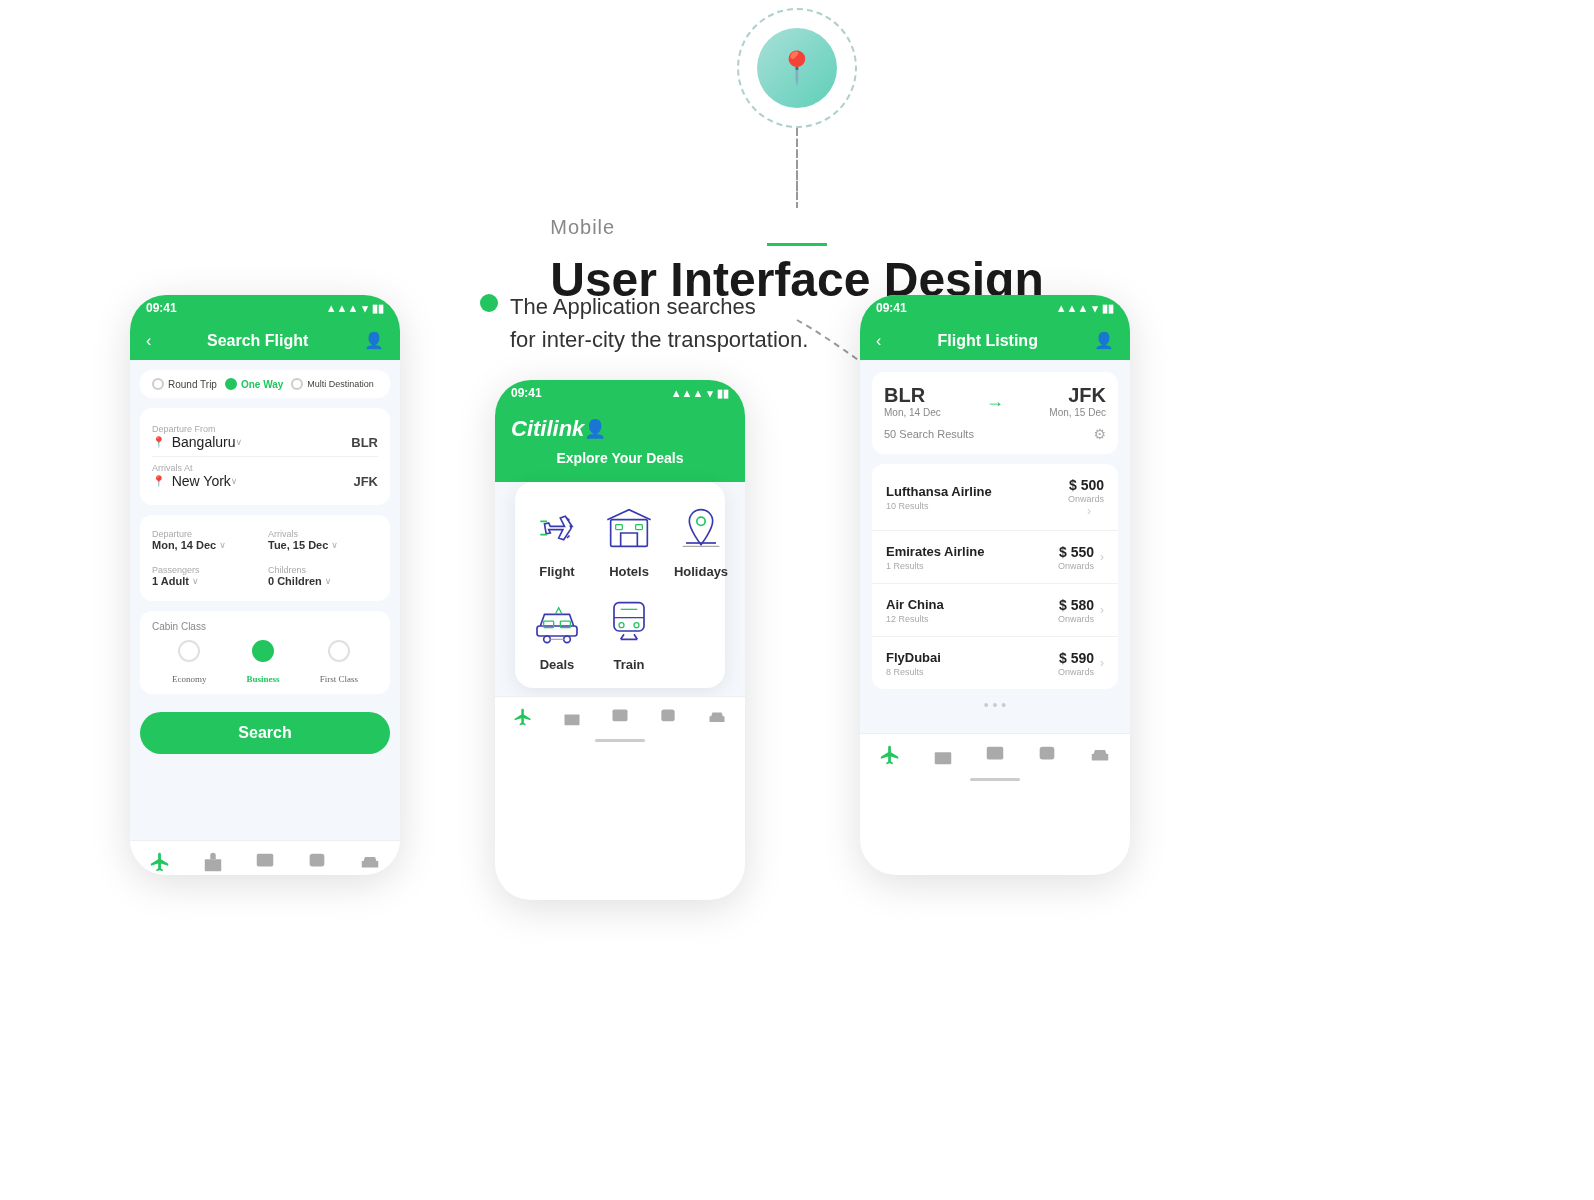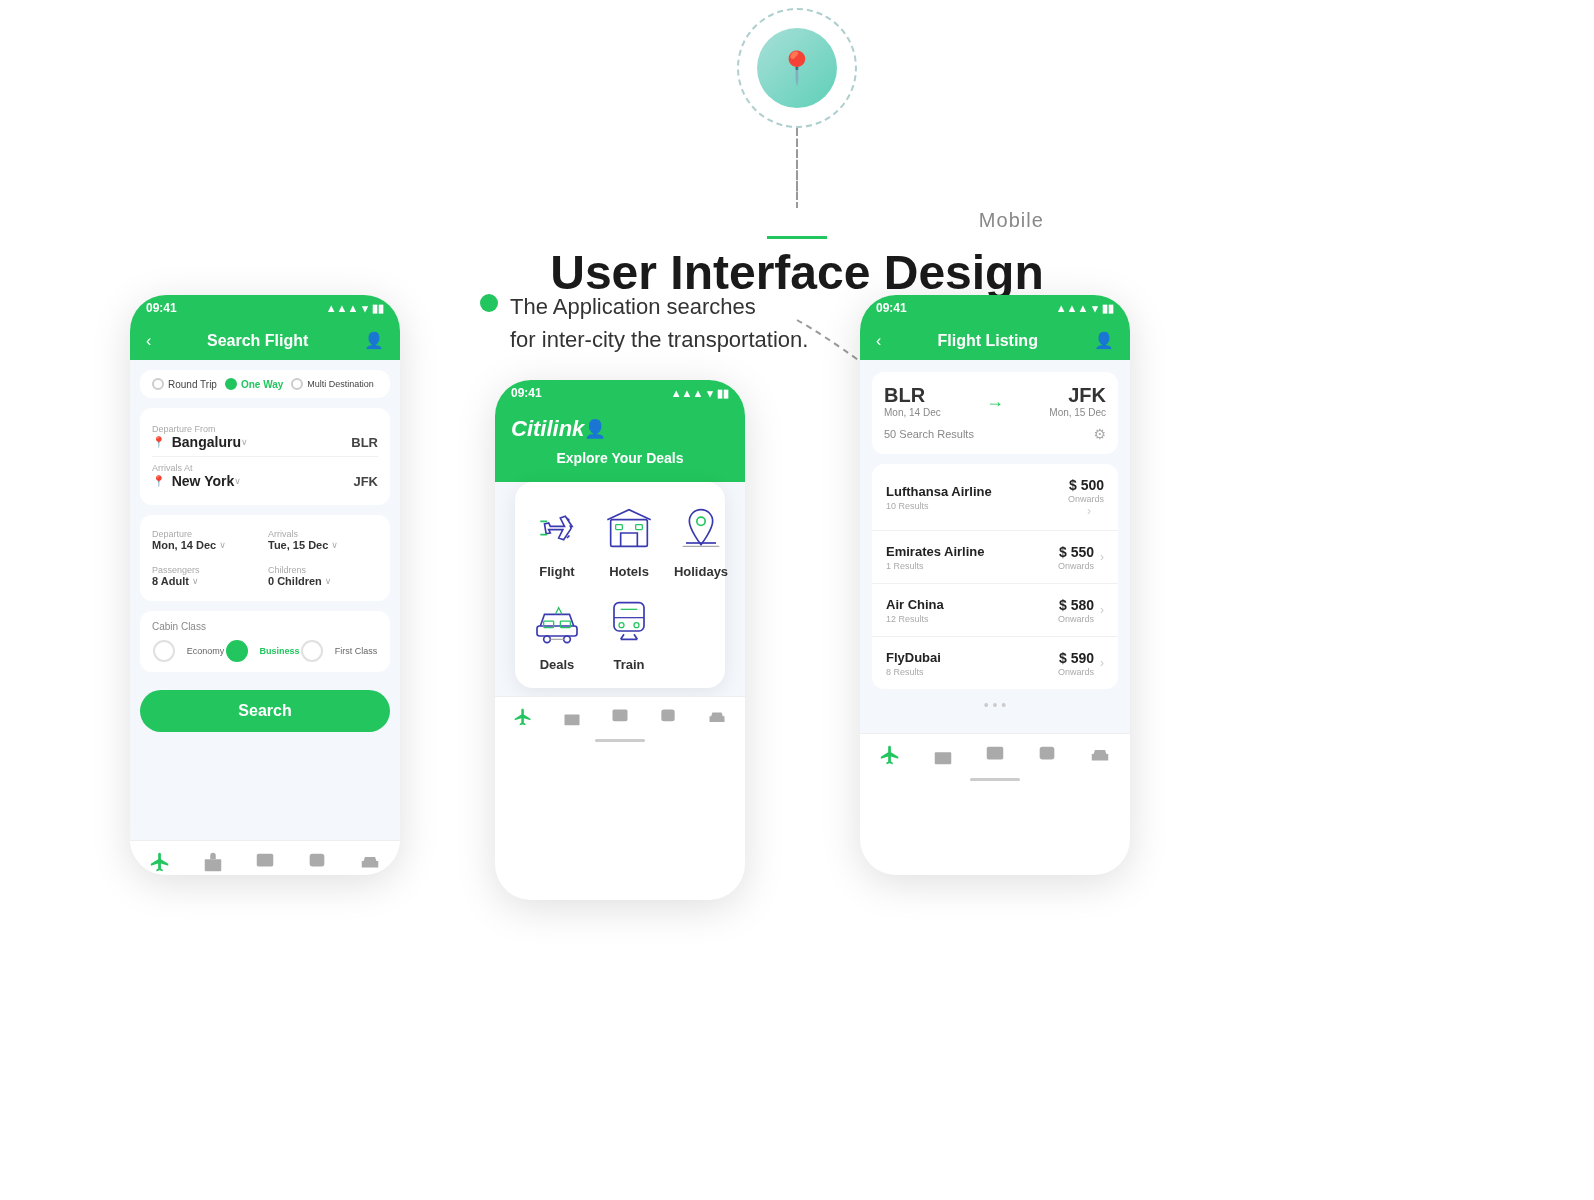--- a/index.html
+++ b/index.html
@@ -51,22 +51,22 @@
 
     
     .dashed-line {
       width: 2px;
       height: 80px;
       border-left: 2px dashed #999;
       margin-top: 0;
     }
 
     .title-section {
-      text-align: right;
-      margin-top: 1px;
+      text-align: left;
+      margin-top: 8px;
     }
     .title-subtitle {
       color: #888;
       font-size: 20px;
       font-weight: 400;
       letter-spacing: 1px;
     }
     .title-underline {
       width: 60px;
       height: 3px;
@@ -225,21 +225,21 @@
       font-size: 9px;
       color: #aaa;
     }
     .loc-row {
       display: flex;
       justify-content: space-between;
       align-items: center;
     }
     .loc-city {
       font-size: 14px;
-      font-weight: 700;
+      font-weight: 400;
       color: #222;
     }
     .loc-code {
       font-size: 13px;
       font-weight: 600;
       color: #444;
     }
     .loc-icon {
       font-size: 11px;
       color: #aaa;
@@ -291,23 +291,25 @@
       font-size: 10px;
       color: #888;
       margin-bottom: 8px;
     }
     .cabin-options {
       display: flex;
       justify-content: space-around;
     }
     .cabin-option {
       display: flex;
+      flex-direction: column;
       align-items: center;
       gap: 12px;
       cursor: pointer;
+      font-family: Liberation Serif, serif;
     }
     .cabin-radio {
       width: 22px;
       height: 22px;
       border-radius: 50%;
       border: 2px solid #e0e0e0;
       background: white;
     }
     .cabin-radio.active {
       background: #22c55e;
@@ -648,21 +650,21 @@
         <div class="field-item">
           <div class="field-label">Arrivals</div>
           <div class="field-value-row">
             <span class="field-value">Tue, 15 Dec</span>
             <span class="chevron">∨</span>
           </div>
         </div>
         <div class="field-item">
           <div class="field-label">Passengers</div>
           <div class="field-value-row">
-            <span class="field-value">8 Adult</span>
+            <span class="field-value">1 Adult</span>
             <span class="chevron">∨</span>
           </div>
         </div>
         <div class="field-item">
           <div class="field-label">Childrens</div>
           <div class="field-value-row">
             <span class="field-value">0 Children</span>
             <span class="chevron">∨</span>
           </div>
         </div>

